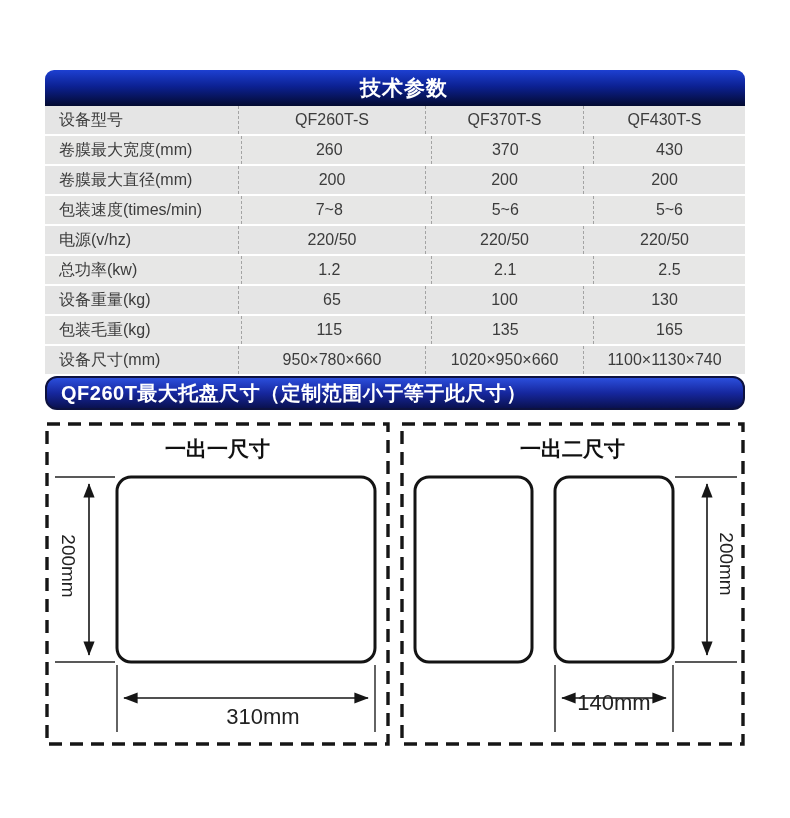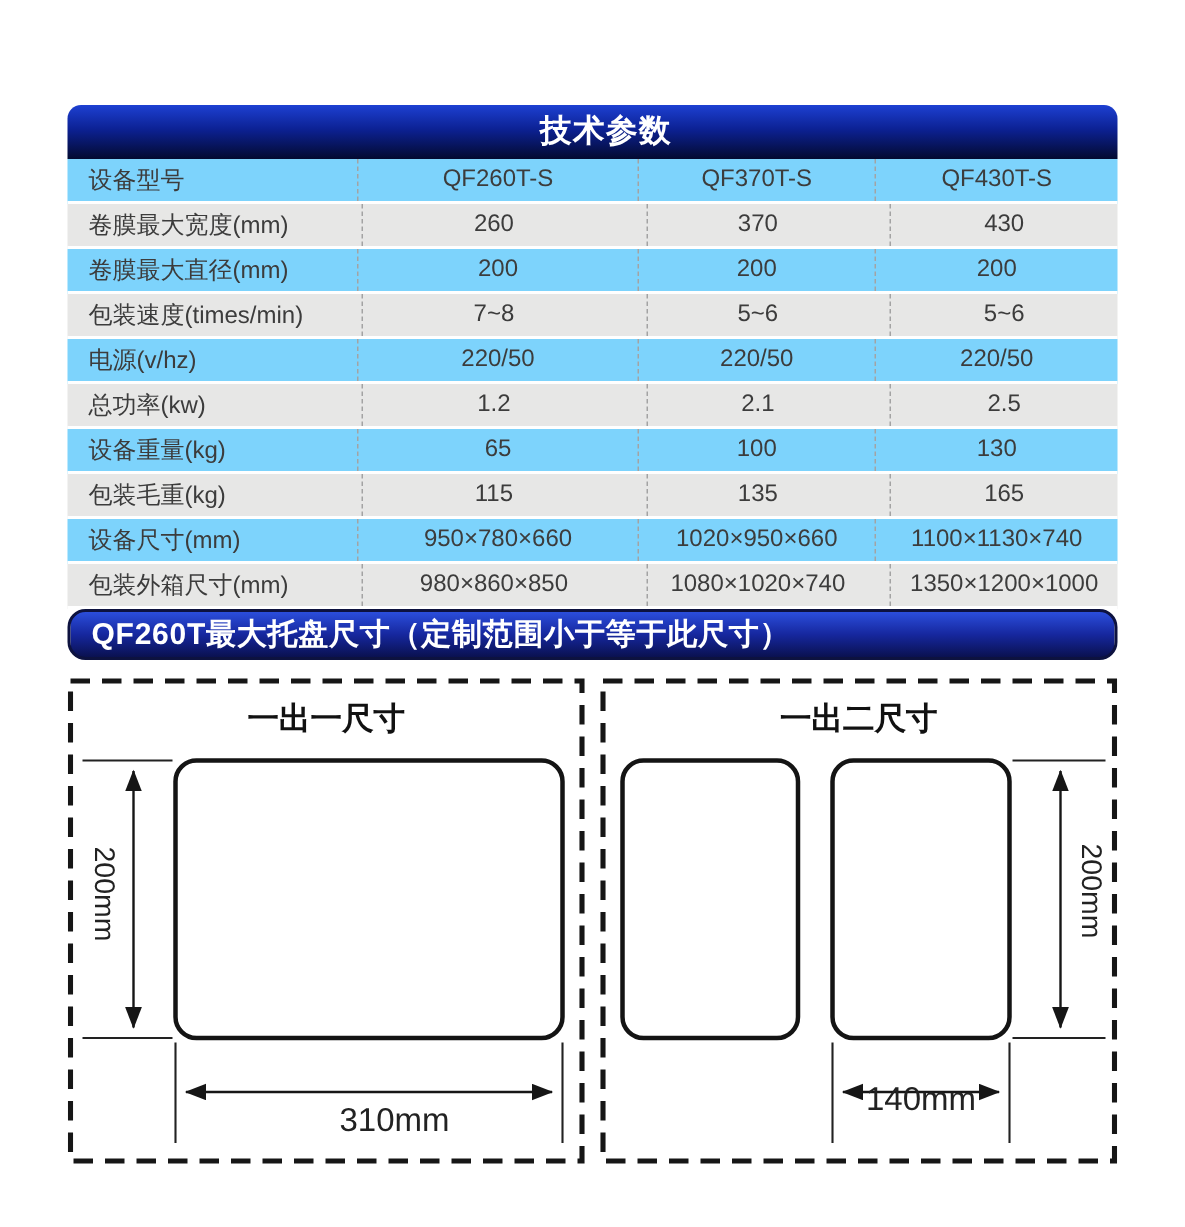--- a/index.html
+++ b/index.html
@@ -15,21 +15,21 @@
   .banner1 {
     height:36px; border-radius:9px 9px 0 0;
     background:linear-gradient(180deg,#1d40d2 0%,#0c2193 45%,#030a30 100%);
     color:#ffffff; font-size:21px; font-weight:bold;
     line-height:36px; padding-left:18px; letter-spacing:1px;text-align:center;
   }
 
   
   .spec-table { width:700px; }
   .spec-row { display:flex; height:30px; align-items:stretch;
-              border-bottom:2px solid #ffffff; background:#7dd3fc; }
+              border-bottom:2px solid #ffffff; background:#e5e5e5; }
   .spec-row.alt { background:#e7e7e6;gap:14px; }
   .spec-cell { display:flex; align-items:center; justify-content:center;
                font-size:16px; color:#3c3c3c; }
   .spec-cell.c0 { width:193px; justify-content:flex-start; padding-left:14px; }
   .spec-cell.c1 { width:187px; border-left:1px dashed #a3a3a3; }
   .spec-cell.c2 { width:158px; border-left:1px dashed #a3a3a3; }
   .spec-cell.c3 { width:162px; border-left:1px dashed #a3a3a3; }
 
   
   .banner2 {
@@ -117,26 +117,20 @@
       <div class="spec-cell c1">115</div>
       <div class="spec-cell c2">135</div>
       <div class="spec-cell c3">165</div>
     </div>
     <div class="spec-row">
       <div class="spec-cell c0">设备尺寸(mm)</div>
       <div class="spec-cell c1">950×780×660</div>
       <div class="spec-cell c2">1020×950×660</div>
       <div class="spec-cell c3">1100×1130×740</div>
     </div>
-    <div class="spec-row alt">
-      <div class="spec-cell c0">包装外箱尺寸(mm)</div>
-      <div class="spec-cell c1">980×860×850</div>
-      <div class="spec-cell c2">1080×1020×740</div>
-      <div class="spec-cell c3">1350×1200×1000</div>
-    </div>
   </div>
 
   <div class="banner2">
     <span>QF260T最大托盘尺寸（定制范围小于等于此尺寸）</span>
   </div>
 
   <div class="diagrams">
 
     <div class="diagram-box">
       <svg width="345" height="324" viewBox="0 0 345 324">

